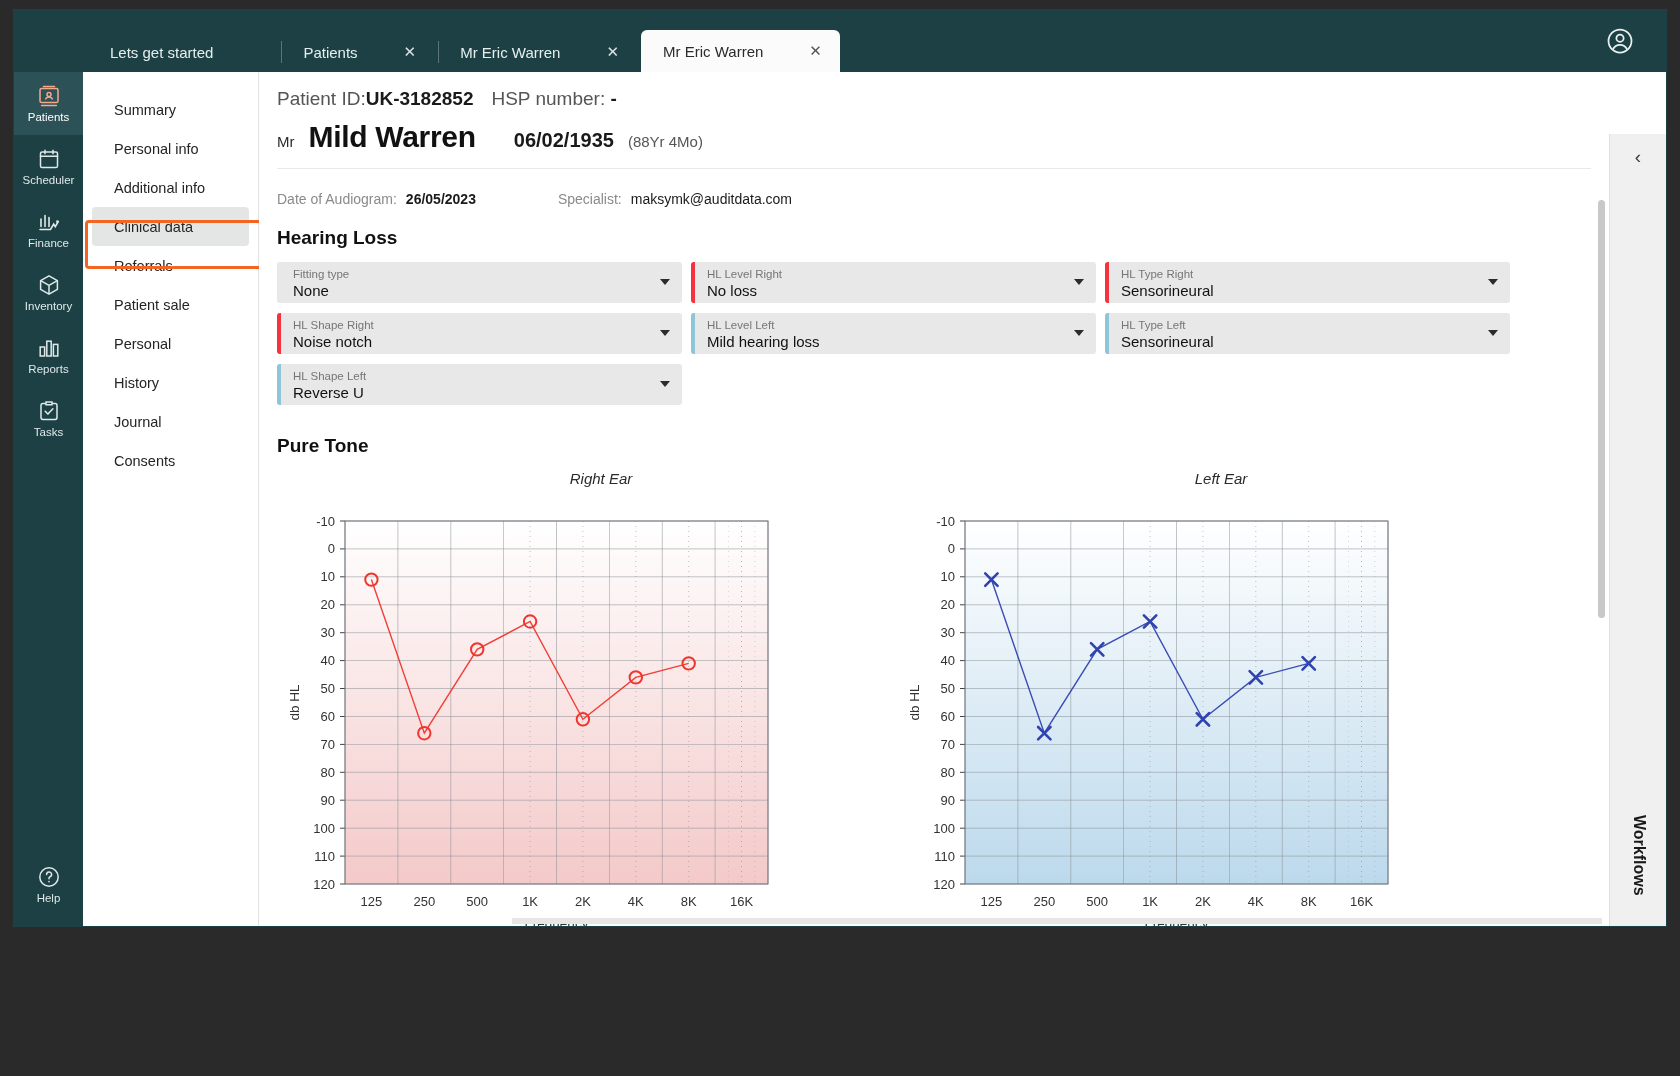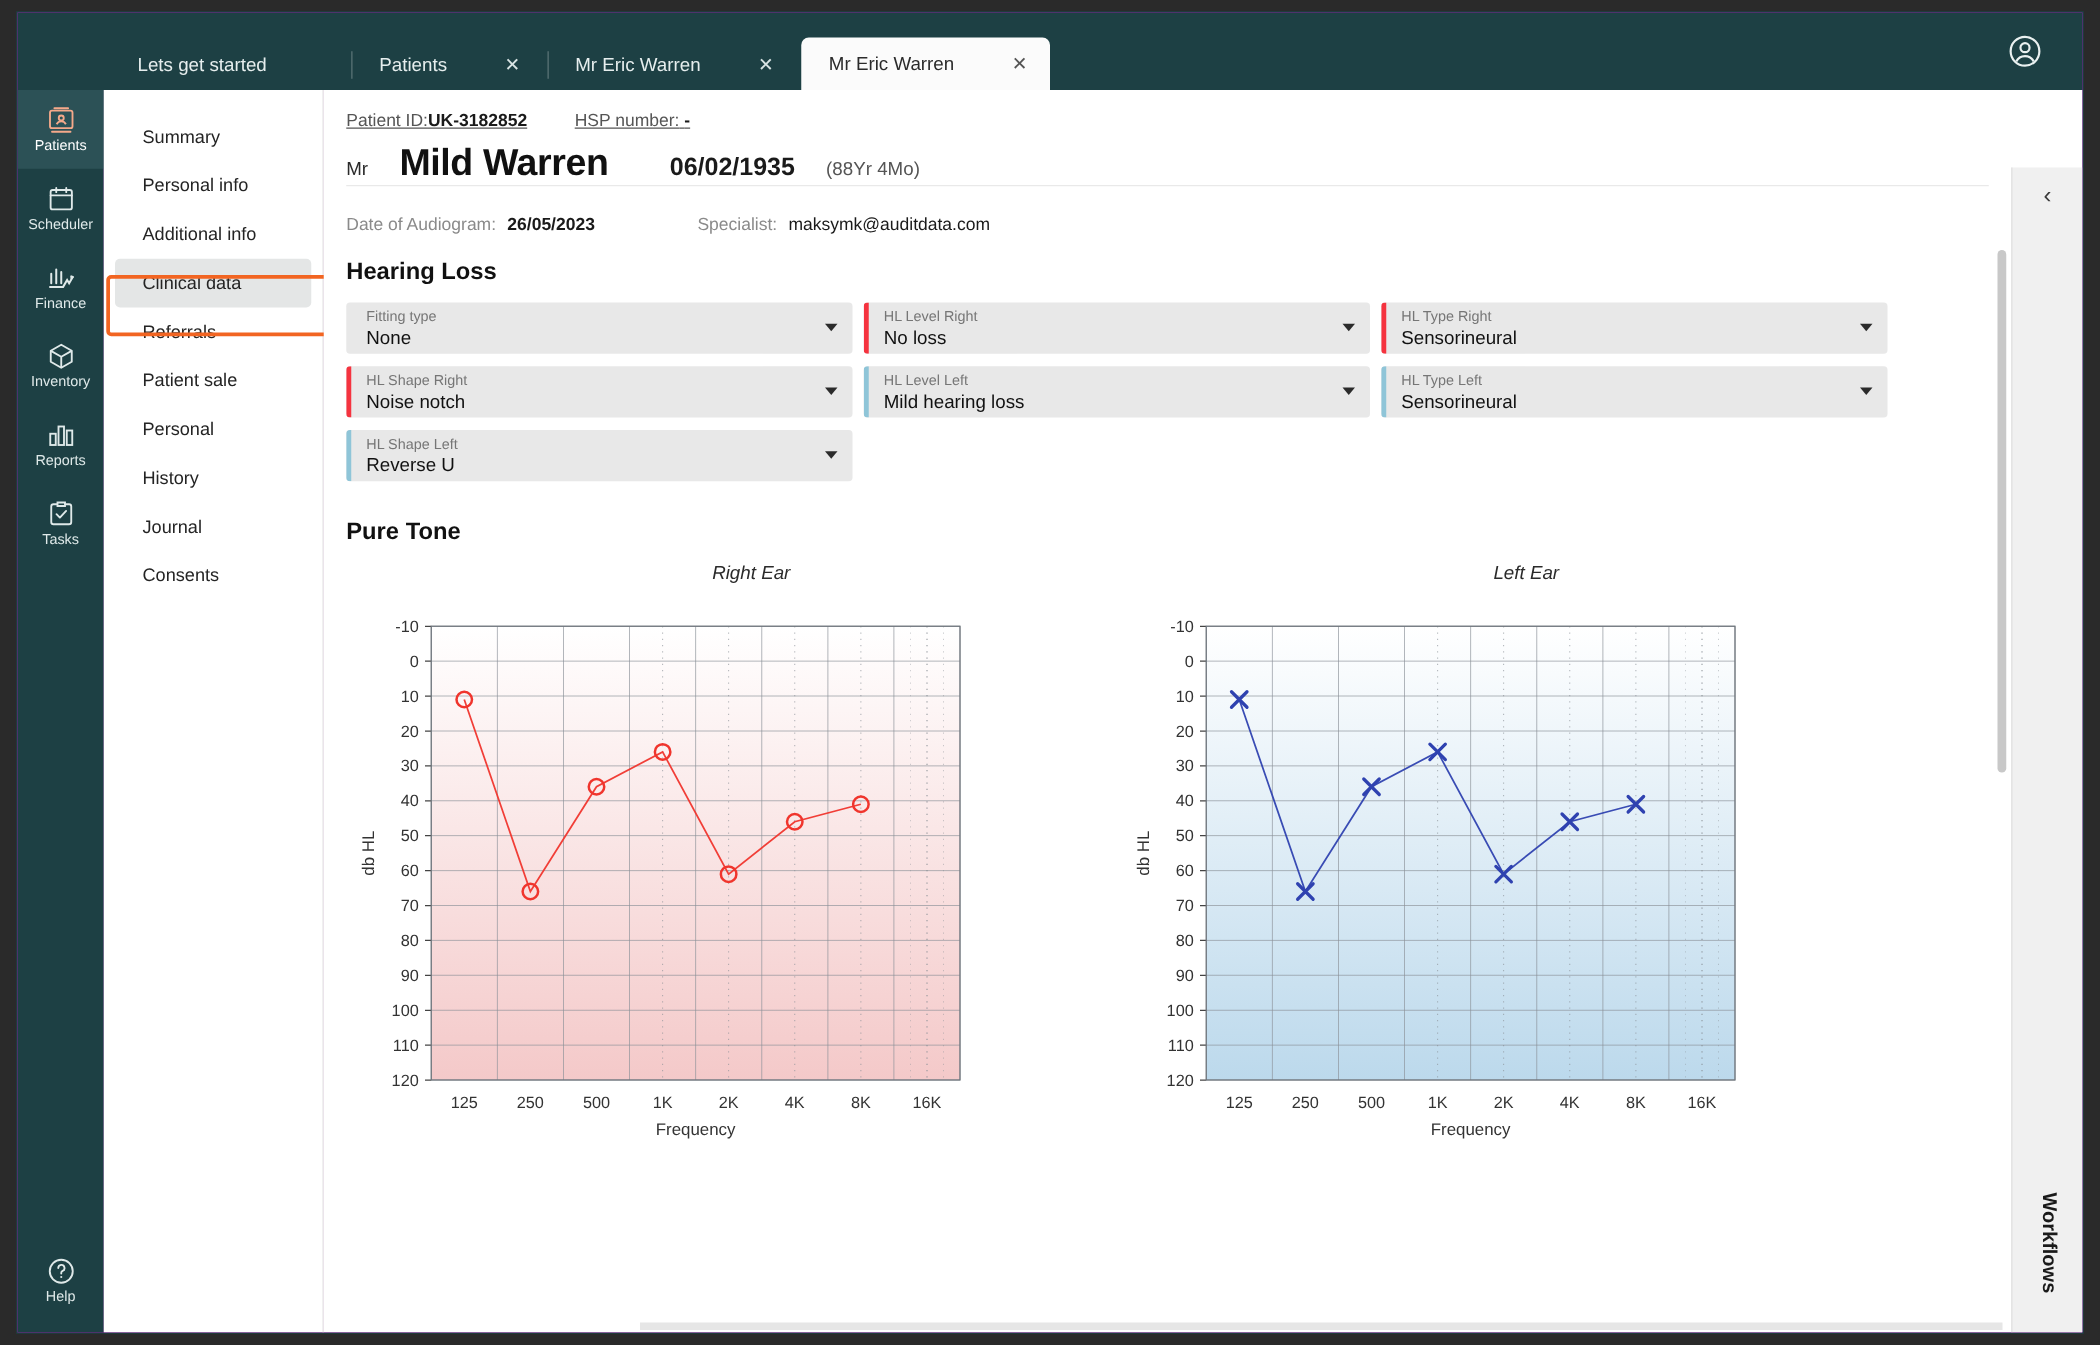--- a/index.html
+++ b/index.html
@@ -4,22 +4,22 @@
 <style>
   * { box-sizing: border-box; margin: 0; padding: 0; }
   html, body {
     width: 1680px; height: 1076px;
     font-family: "Liberation Sans", sans-serif;
     background: #2a2a2a;
     overflow: hidden;
   }
   .app {
     position: absolute; left: 14px; top: 10px;
-    width: 1652px; height: 1056px;
-    background: #a21caf;
+    width: 1652px; height: 916px;
+    background: #7dd3fc;
     overflow: hidden;
     box-shadow: 0 0 0 1px #1d4044;
   }
 
   
   .topbar {
     position: absolute; left: 0; top: 0; width: 100%; height: 62px;
     background: #1d4044;
     display: flex; align-items: flex-end;
   }
@@ -93,25 +93,25 @@
   
   .main {
     position: absolute; left: 245px; top: 62px; right: 0; bottom: 0;
     background: #fff; overflow: hidden;
   }
   .content {
     position: absolute; left: 0; top: 0; right: 57px; bottom: 0;
     overflow: hidden;
   }
   .patient-head { padding: 16px 0 0 18px; }
-  .pid-row { font-size: 14px; color: #555; display: flex; gap: 38px; text-decoration: underline; }
+  .pid-row { font-size: 19px; color: #555; display: flex; gap: 18px; }
   .pid-row b { color: #1a1a1a; font-weight: 700; }
   .pname-row {
-    display: flex; align-items: baseline; gap: 25px;
-    margin-top: 10px; 
+    display: flex; align-items: baseline; gap: 14px;
+    margin-top: 10px; padding-bottom: 14px;
     border-bottom: 1px solid #e9e9e9; margin-right: 18px;
   }
   .pname-title { font-size: 15px; color: #2b2b2b; }
   .pname { font-size: 30px; font-weight: 700; color: #111; letter-spacing: -0.3px; }
   .pdob { font-size: 20px; font-weight: 700; color: #1a1a1a; margin-left: 24px; }
   .page { font-size: 15px; color: #555; }
 
   .scroll-area { padding: 22px 0 0 18px; }
   .meta-row { display: flex; align-items: center; font-size: 14px; }
   .meta-lbl { color: #8a8a8a; margin-right: 9px; }

